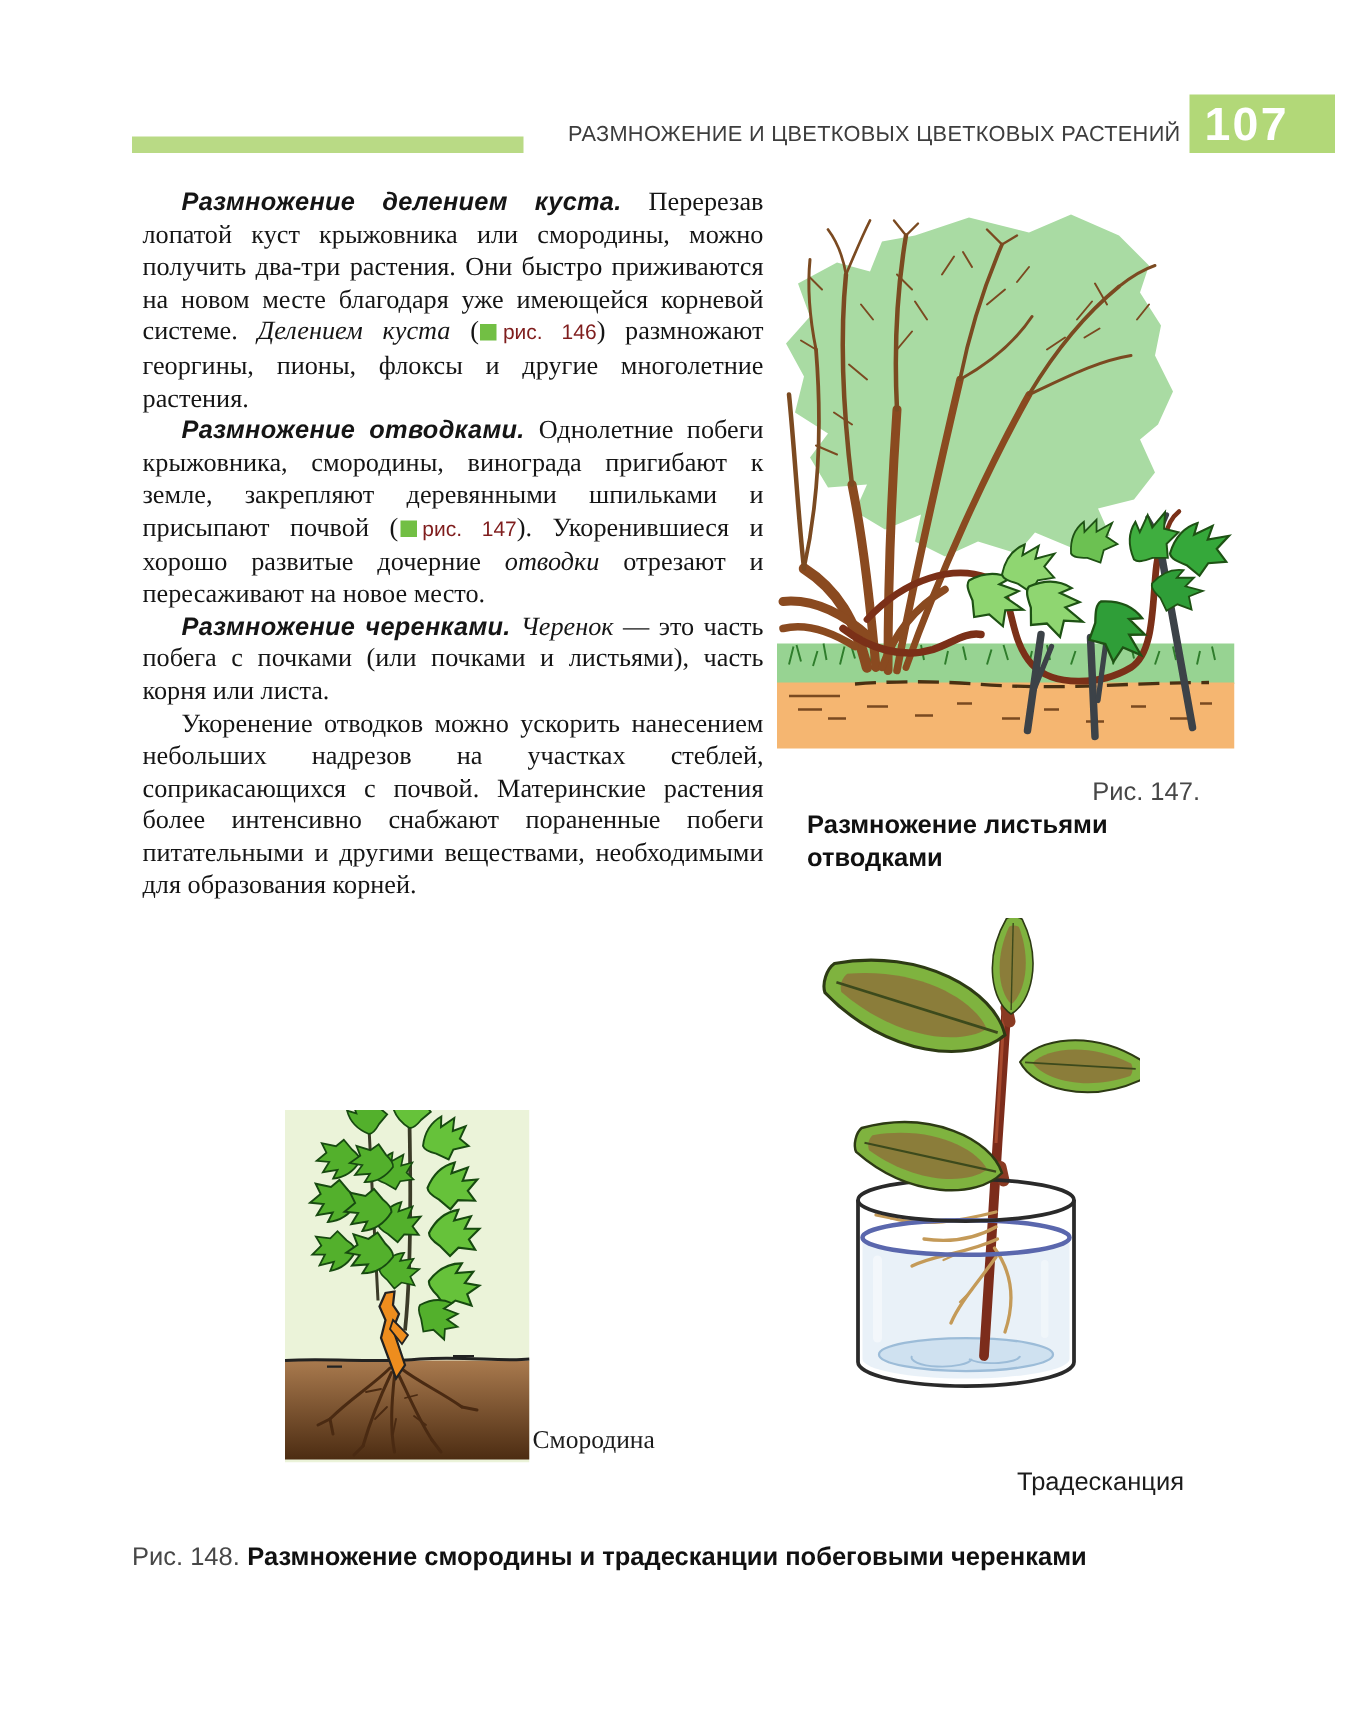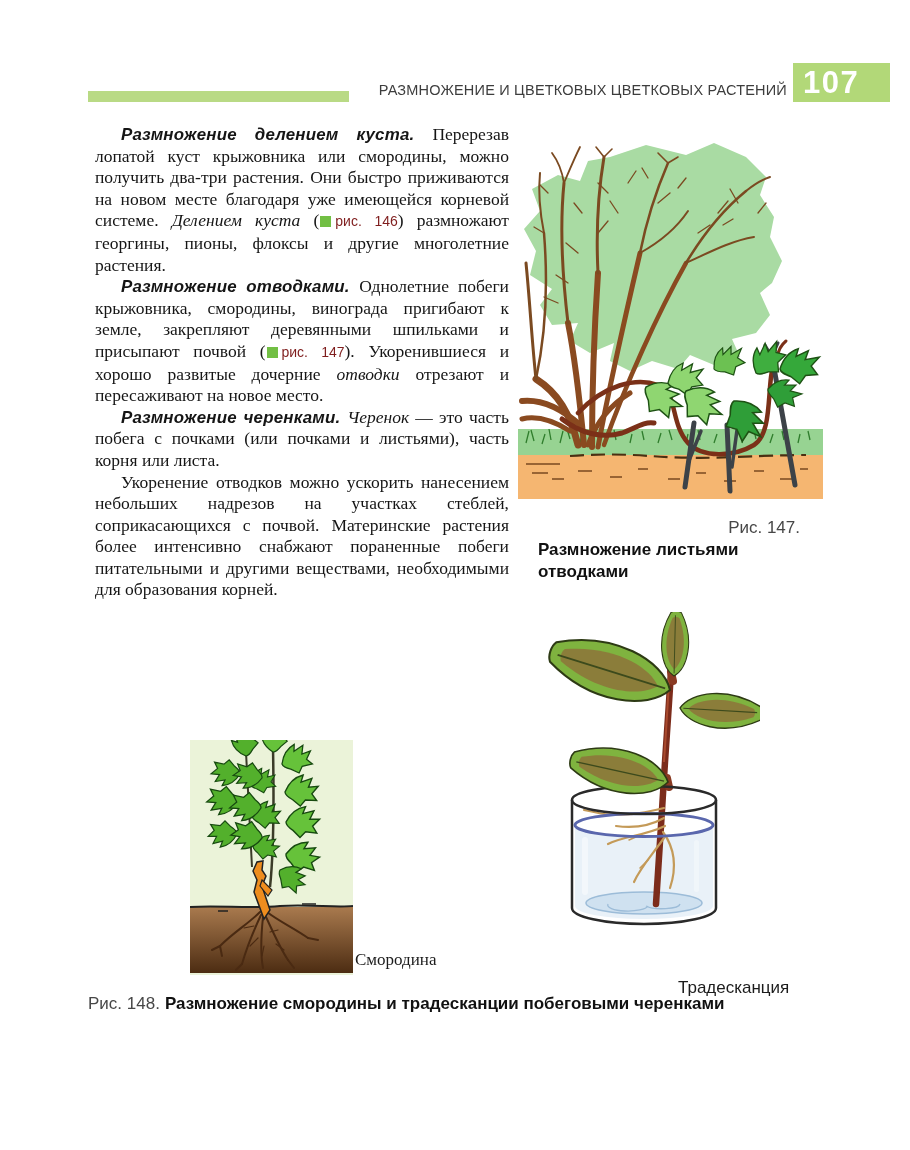--- a/index.html
+++ b/index.html
@@ -25,21 +25,21 @@
 
   
   .fig147{position:absolute;left:518px;top:133px;}
   .figtrad{position:absolute;left:528px;top:612px;}
   .figcut{position:absolute;left:190px;top:740px;}
 
   .cap147{position:absolute;left:538px;top:517px;width:262px;font-family:"Liberation Sans",sans-serif;
     font-size:17px;line-height:22px;color:#000;}
   .cap-label{color:#474747;font-weight:normal;text-align:right;}
   .cap-bold{font-weight:bold;color:#111;}
-  .cap148{position:absolute;left:88px;top:993px;width:780px;font-family:"Liberation Sans",sans-serif;
+  .cap148{position:absolute;left:88px;top:1027px;width:780px;font-family:"Liberation Sans",sans-serif;
     font-size:17px;line-height:22px;white-space:nowrap;}
   .cap148 .cap-label{margin-right:5px;}
   .specimen-label{position:absolute;font-family:"Liberation Sans",sans-serif;font-size:17px;color:#1c1c1c;}
   .label-smorodina{left:355px;top:950px;font-family:Liberation Serif, serif;}
   .label-trades{left:678px;top:946px;margin-top:32px;}
 </style>
 </head>
 <body style="--band_green: #b9da85; --page_number_green: #b2d878; --figure_marker_green: #72bf44;">
 
 <div class="page">

